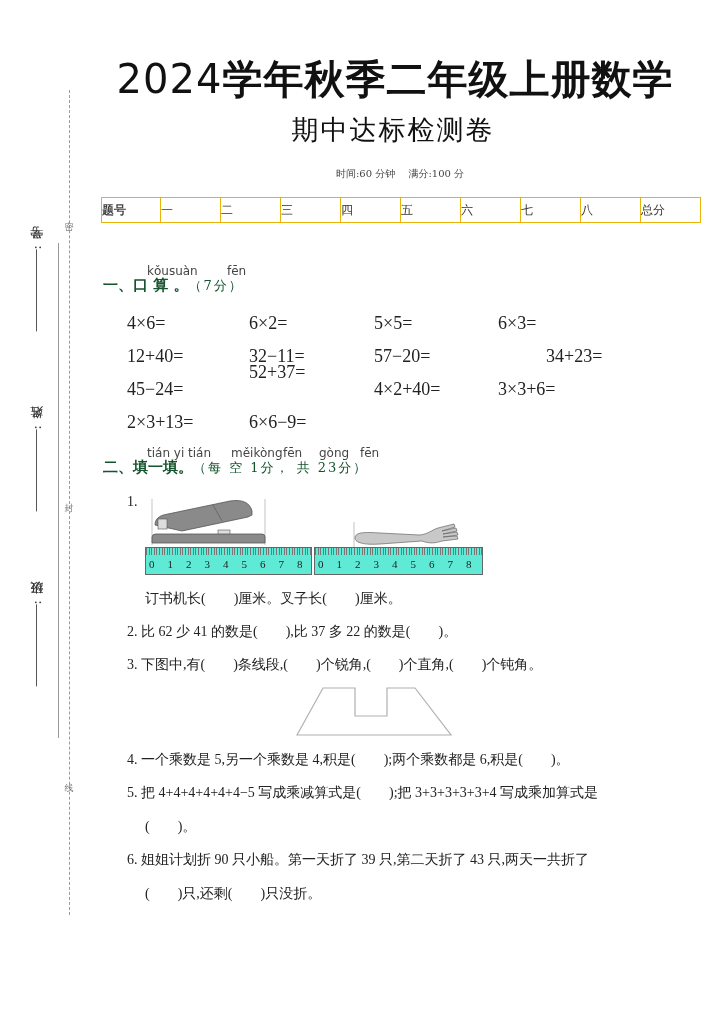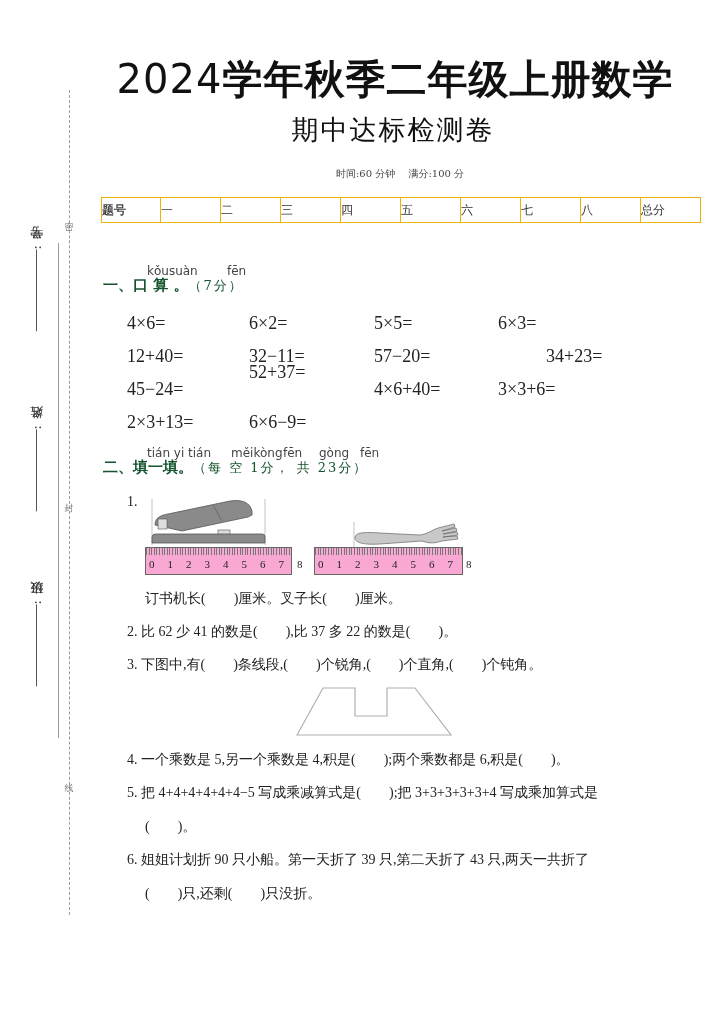--- a/index.html
+++ b/index.html
@@ -32,21 +32,21 @@
   
   .section-head { left: 103px; font-family: "DejaVu Sans", "Liberation Sans", sans-serif; font-weight: bold; font-size: 15px; color: #14532d; }
   .section-head .paren { font-weight: normal; font-family: "DejaVu Serif", serif; font-size: 13px; letter-spacing: 2px; }
   .pinyin { font-family: "DejaVu Sans", "Liberation Sans", sans-serif; font-size: 12px; color: #444; margin-left: 19px; }
 
   .calc { font-size: 18px; color: #222; font-family: "Liberation Serif", "DejaVu Serif", serif; }
 
   .q { left: 127px; font-size: 14px; color: #222; font-family: "Liberation Serif", "DejaVu Serif", serif; white-space: pre; }
 
   
-  .ruler { position: absolute; height: 26px; background: #f9a8d4; border: 1px solid #666; }
+  .ruler { position: absolute; height: 26px; background: #5eead4; border: 1px solid #666; padding-left: 20px; }
   .ruler .ticks { position: absolute; left: 0; right: 0; top: 0; height: 7px;
     background-image: repeating-linear-gradient(to right, #777 0 1px, transparent 1px 2.6px); }
   .ruler .nums { position: absolute; left: 3px; top: 10px; font-size: 11px; color:#222; font-family: "Liberation Serif", serif; letter-spacing: 0; white-space: nowrap; }
   .ruler .nums span { display: inline-block; width: 18.5px; }
 </style>
 </head>
 <body>
 
 <div class="dash-line"></div>
 <div class="solid-line"></div>
@@ -104,21 +104,21 @@
 <div class="abs calc" style="left:374px; top:313px;">5×5=</div>
 <div class="abs calc" style="left:498px; top:313px;">6×3=</div>
 
 <div class="abs calc" style="left:127px; top:346px;">12+40=</div>
 <div class="abs calc" style="left:249px; top:346px;">32−11=</div>
 <div class="abs calc" style="left:374px; top:346px;">57−20=</div>
 <div class="abs calc" style="left:498px; top:346px;margin-left:48px;">34+23=</div>
 
 <div class="abs calc" style="left:127px; top:379px;">45−24=</div>
 <div class="abs calc" style="left:249px; top:362px;">52+37=</div>
-<div class="abs calc" style="left:374px; top:379px;">4×6+40=</div>
+<div class="abs calc" style="left:374px; top:379px;">4×2+40=</div>
 <div class="abs calc" style="left:498px; top:379px;">3×3+6=</div>
 
 <div class="abs calc" style="left:127px; top:412px;">2×3+13=</div>
 <div class="abs calc" style="left:249px; top:412px;">6×6−9=</div>
 
 <div class="abs pinyin" style="left:128px; top:446px;">tián yi tián</div>
 <div class="abs pinyin" style="left:212px; top:446px;">měikòng</div>
 <div class="abs pinyin" style="left:264px; top:446px;">fēn</div>
 <div class="abs pinyin" style="left:300px; top:446px;">gòng</div>
 <div class="abs pinyin" style="left:341px; top:446px;">fēn</div>

